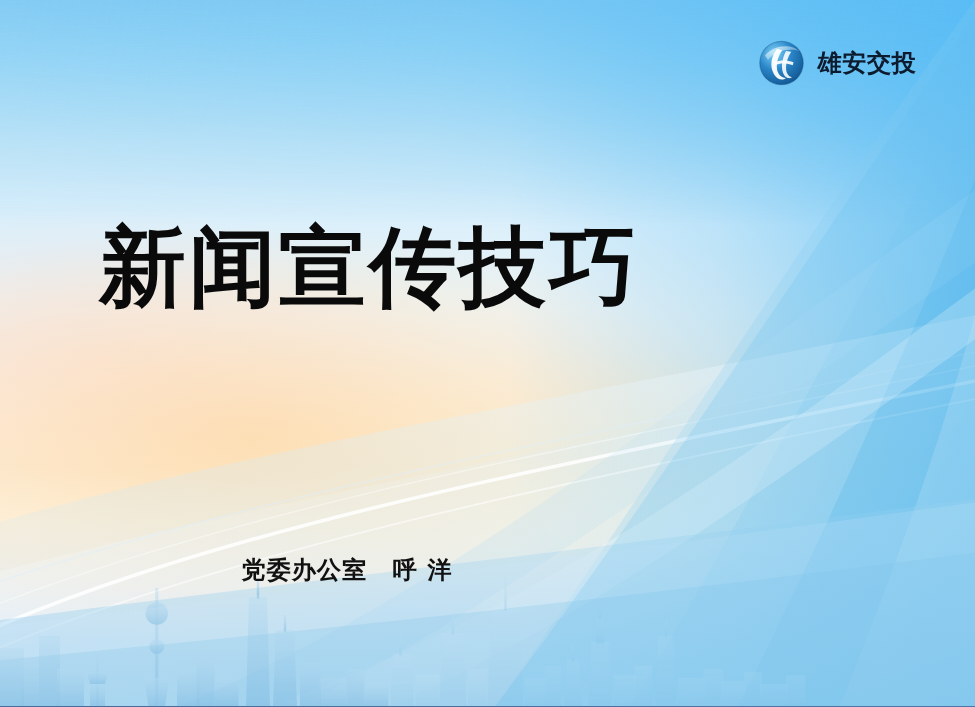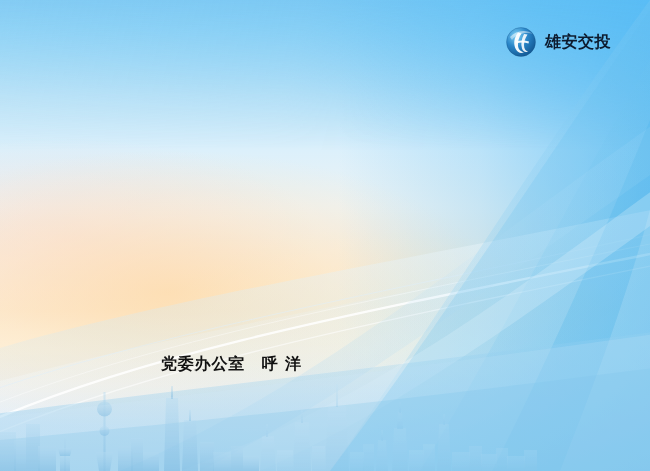--- a/index.html
+++ b/index.html
@@ -84,21 +84,21 @@
   }
 
   .subtitle{
     position:absolute;left:166px;top:239px;
     font-family:"DejaVu Sans","Liberation Sans",sans-serif;
     font-size:20px;font-weight:400;color:#141414;
     letter-spacing:.3px;line-height:1.25;white-space:nowrap;
   }
 
   .presenter{
-    position:absolute;left:161px;top:356px;
+    position:absolute;left:161px;top:372px;
     font-family:"DejaVu Sans","Liberation Sans",sans-serif;
     font-size:16px;font-weight:700;color:#111;
     letter-spacing:.8px;line-height:1;white-space:nowrap;
   }
 </style>
 </head>
 <body>
 
 <div class="slide">
 
@@ -255,18 +255,19 @@
         <path d="M 26 13 C 18 24 16 36 22 47 C 26 54 33 56 38 52
                  C 32 52 27 47 26 40 C 25 31 28 22 33 15 Z" fill="#ffffff" opacity=".95"></path>
         <path d="M 38 16 C 33 26 31 36 34 45 C 36 51 41 54 46 51
                  C 41 50 38 45 38 38 C 38 31 41 23 45 17 Z" fill="#ffffff" opacity=".88"></path>
         <path d="M 22 31 C 30 28 40 28 48 31 L 47 35 C 39 32 30 32 23 35 Z" fill="#ffffff" opacity=".9"></path>
         <circle cx="32" cy="32" r="29" fill="none" stroke="#0b4676" stroke-opacity=".35" stroke-width="1.5"></circle>
       </svg>
       <span class="logo-text">雄安交投</span>
     </div>
 
+    <h1 class="main-title">新闻宣传技巧</h1>
 
 
     <div class="presenter">党委办公室　呼 洋</div>
 
   </div>
 </div>
 
 </body></html>

